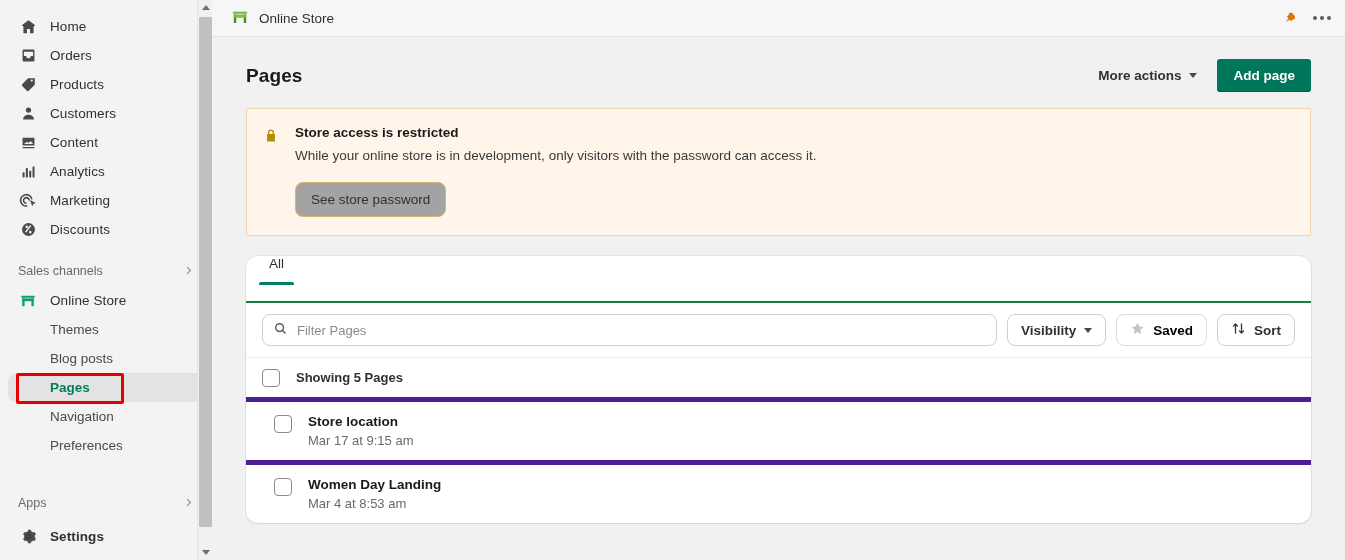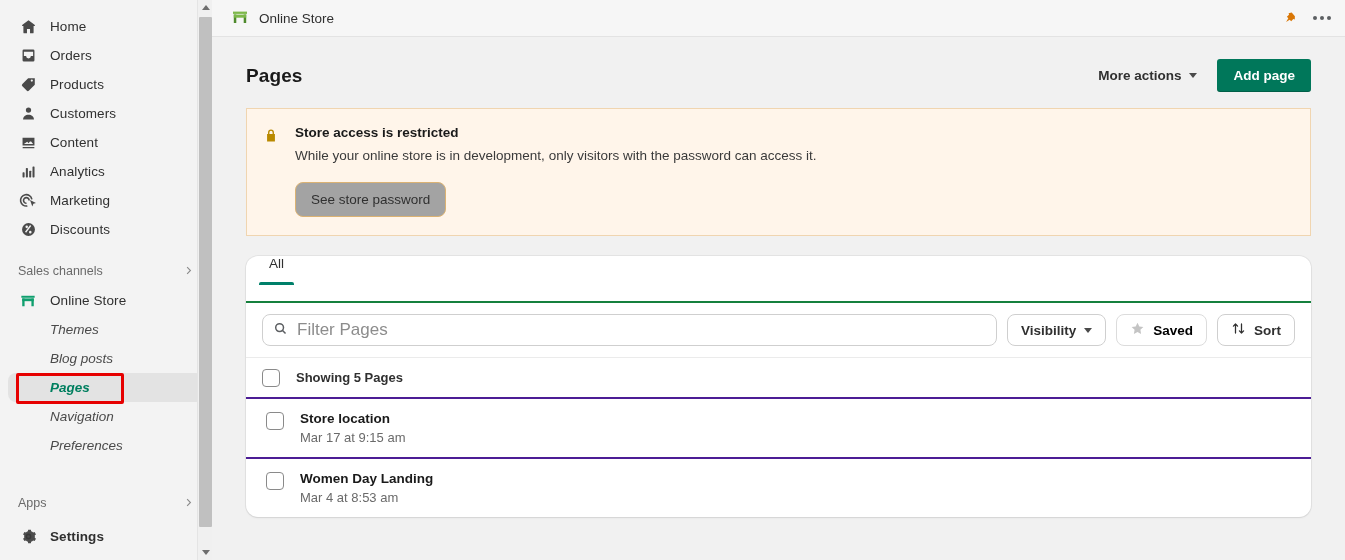--- a/index.html
+++ b/index.html
@@ -51,21 +51,21 @@
   .section-hdr .chev { color: #8a8a8a; font-size: 12px; line-height: 1; }
 
   .sub-item {
     display: flex; align-items: center;
     height: 29px;
     margin: 0 8px;
     padding-left: 42px;
     border-radius: 8px;
     cursor: pointer;
   }
-  .sub-item .lbl { font-size: 13.5px; color: #4a4a4a; white-space: nowrap; font-style: italic; }
+  .sub-item .lbl { font-size: 13.5px; color: #4a4a4a; white-space: nowrap; }
   .sub-item.active { background: #e3e3e3; }
   .sub-item.active .lbl { color: #007f5f; font-weight: 600; }
 
   
   .redbox {
     position: absolute;
     left: 16px; top: 373px;
     width: 108px; height: 31px;
     border: 3px solid #e60000;
     border-radius: 2px;
@@ -211,41 +211,41 @@
     height: 32px;
     background: #ffffff;
     border: 1px solid #cfcfcf;
     border-radius: 8px;
     display: flex; align-items: center;
     padding: 0 10px;
     gap: 9px;
   }
   .search input {
     flex: 1 1 auto; border: none; outline: none;
-    font-size: 17px; color: #303030;
+    font-size: 13px; color: #303030;
     font-family: inherit; background: transparent;
   }
   .search input::placeholder { color: #8c8c8c; }
   .fbtn {
     height: 32px;
     display: flex; align-items: center; gap: 8px;
     background: #ffffff;
     border: 1px solid #cfcfcf;
     border-radius: 8px;
     padding: 0 13px;
     font-size: 13.5px; font-weight: 600; color: #303030;
     cursor: pointer; font-family: inherit;
     white-space: nowrap;
   }
   .fbtn.disabled { color: #000000; border-color: #dcdcdc; cursor: default; }
 
   .row {
     display: flex; align-items: flex-start;
-    border-top: 2px solid #4c1d95;
-    padding: 12px 20px;
+    border-top: 5px solid #4c1d95;
+    padding: 12px 28px;
     gap: 16px;
     min-height: 38px;
   }
   .row.header-row { border-top: 1px solid #ebebeb; align-items: center; padding: 10px 16px; }
   .cb {
     width: 18px; height: 18px;
     border: 1px solid #8a8a8a;
     border-radius: 4px;
     background: #fff;
     flex: 0 0 18px;

